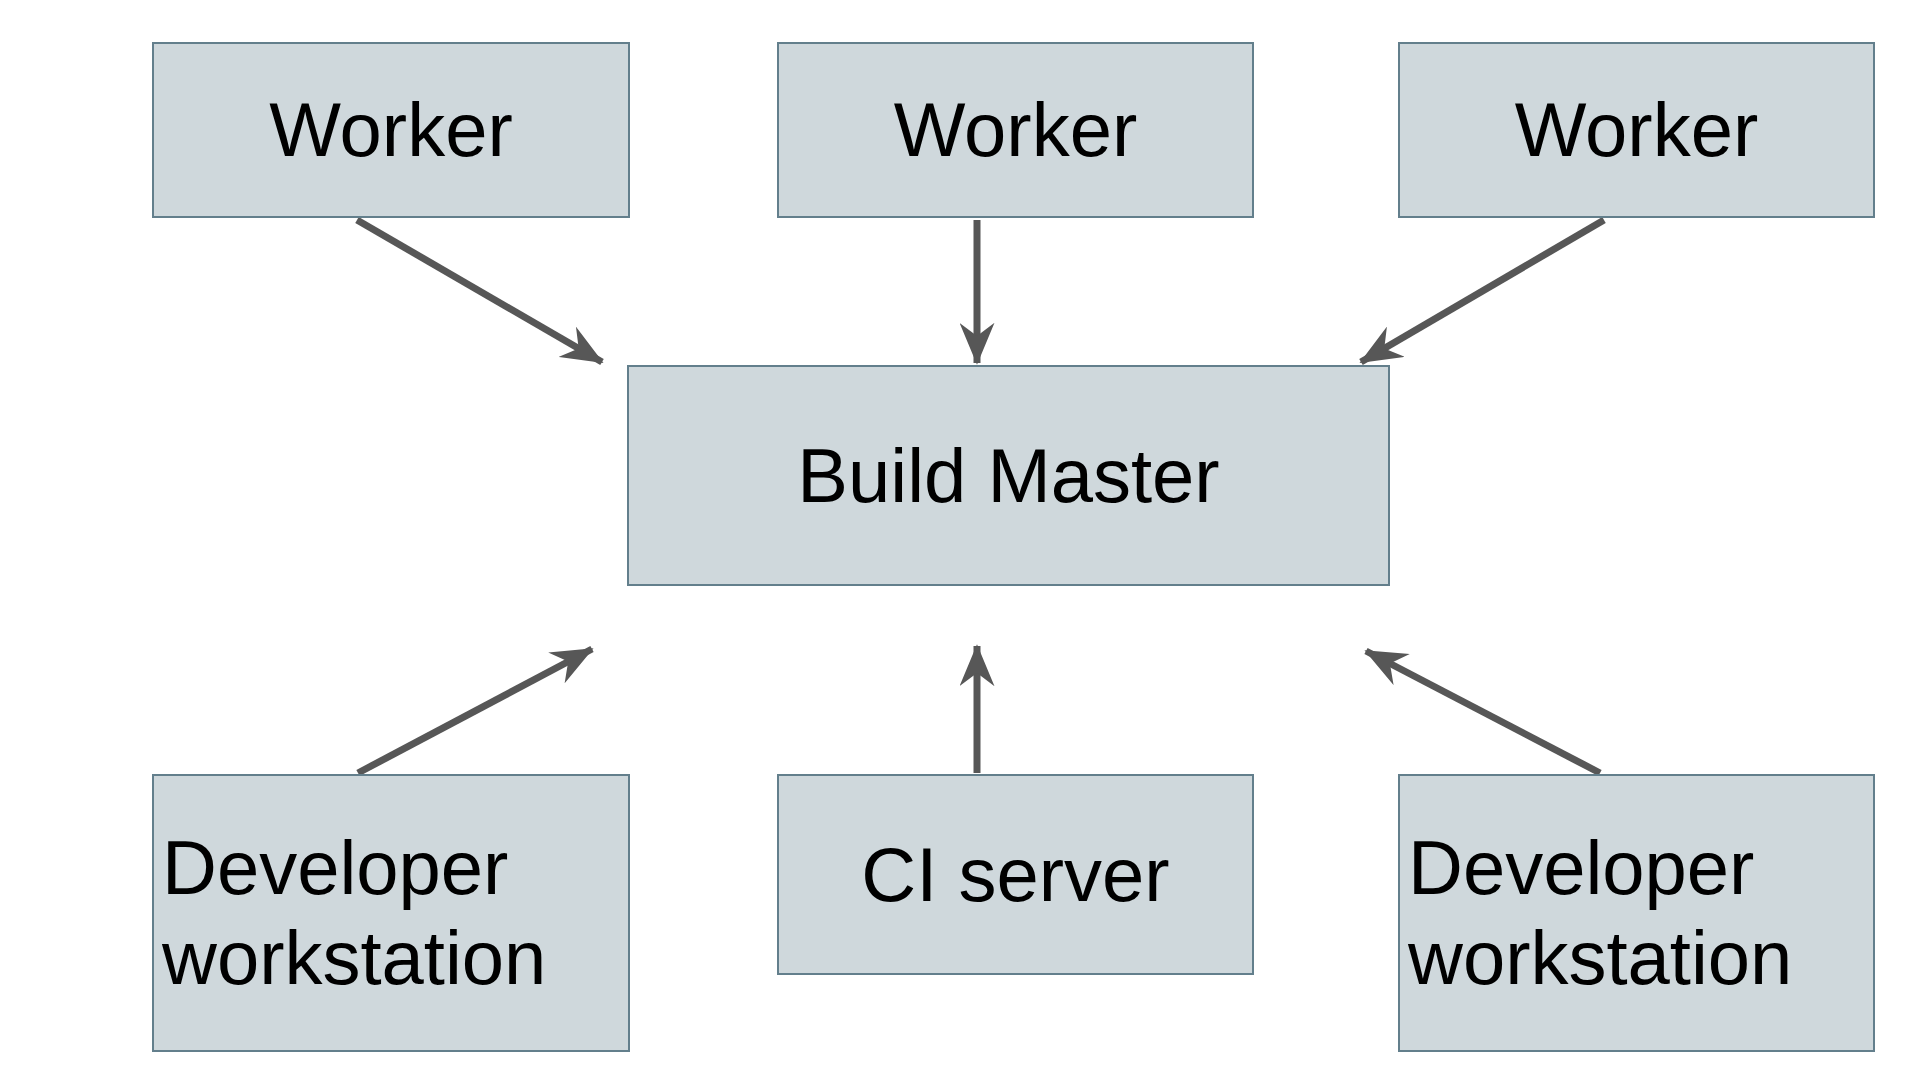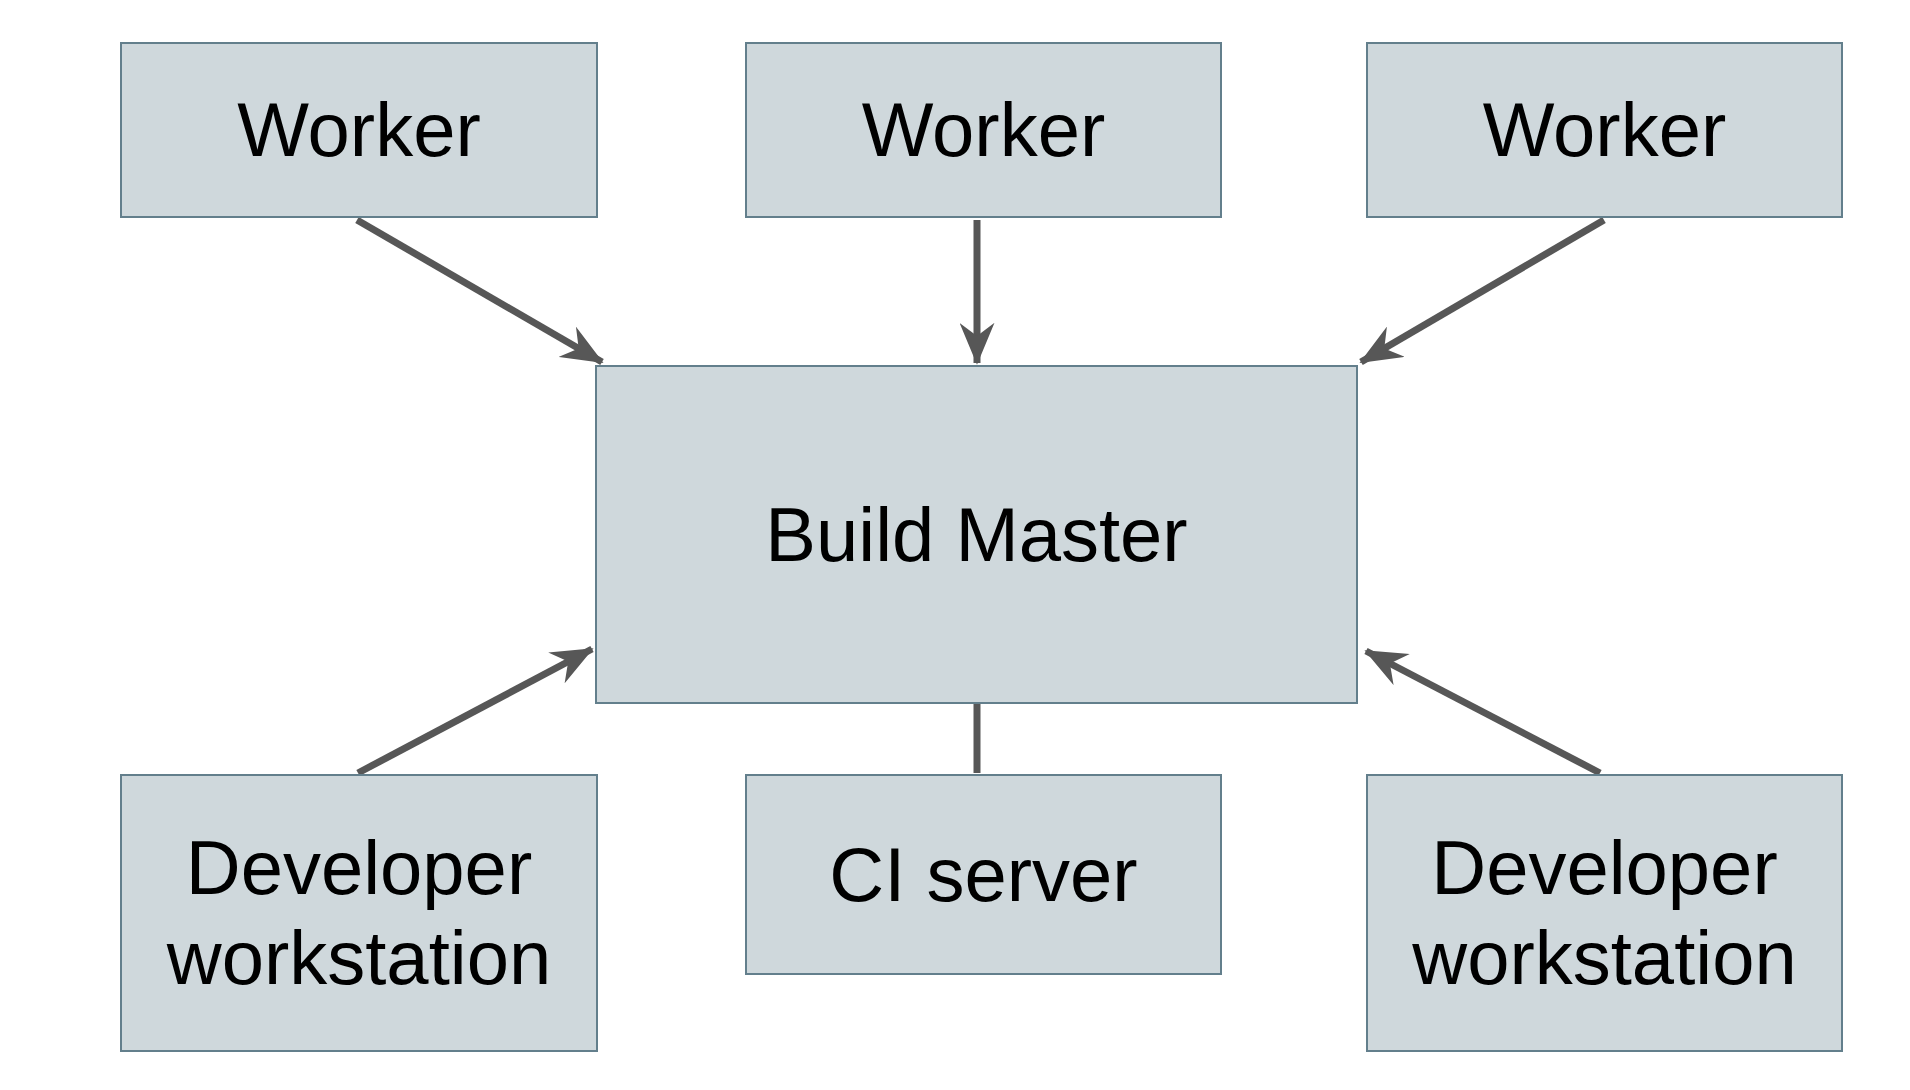--- a/index.html
+++ b/index.html
@@ -23,25 +23,25 @@
     display: block;
   }
   .node {
     position: absolute;
     box-sizing: border-box;
     background: var(--box-fill, #cfd8dc);
     border: 2px solid var(--box-border, #637f8c);
     display: flex;
     align-items: center;
     justify-content: center;
-    text-align: center;
     color: var(--text, #000000);
     font-size: 76px;
     line-height: 1.18;
     letter-spacing: 0;
+    margin-left: 32px;
   }
   .node .label {
     display: block;
     padding: 0 8px;
   }
 </style>
 </head>
 <body>
 
 <div id="canvas" style="--bg: #ffffff; --box-fill: #cfd8dc; --box-border: #637f8c; --text: #000000;">
@@ -62,21 +62,21 @@
 
   <div class="node" style="left: 120px; top: 42px; width: 478px; height: 176px;">
     <span class="label">Worker</span>
   </div>
   <div class="node" style="left: 745px; top: 42px; width: 477px; height: 176px;">
     <span class="label">Worker</span>
   </div>
   <div class="node" style="left: 1366px; top: 42px; width: 477px; height: 176px;">
     <span class="label">Worker</span>
   </div>
-  <div class="node" style="left: 595px; top: 365px; width: 763px; height: 339px;">
+  <div class="node" style="left: 595px; top: 365px; width: 763px; height: 221px;">
     <span class="label">Build Master</span>
   </div>
   <div class="node" style="left: 120px; top: 774px; width: 478px; height: 278px;">
     <span class="label">Developer workstation</span>
   </div>
   <div class="node" style="left: 745px; top: 774px; width: 477px; height: 201px;">
     <span class="label">CI server</span>
   </div>
   <div class="node" style="left: 1366px; top: 774px; width: 477px; height: 278px;">
     <span class="label">Developer workstation</span>

